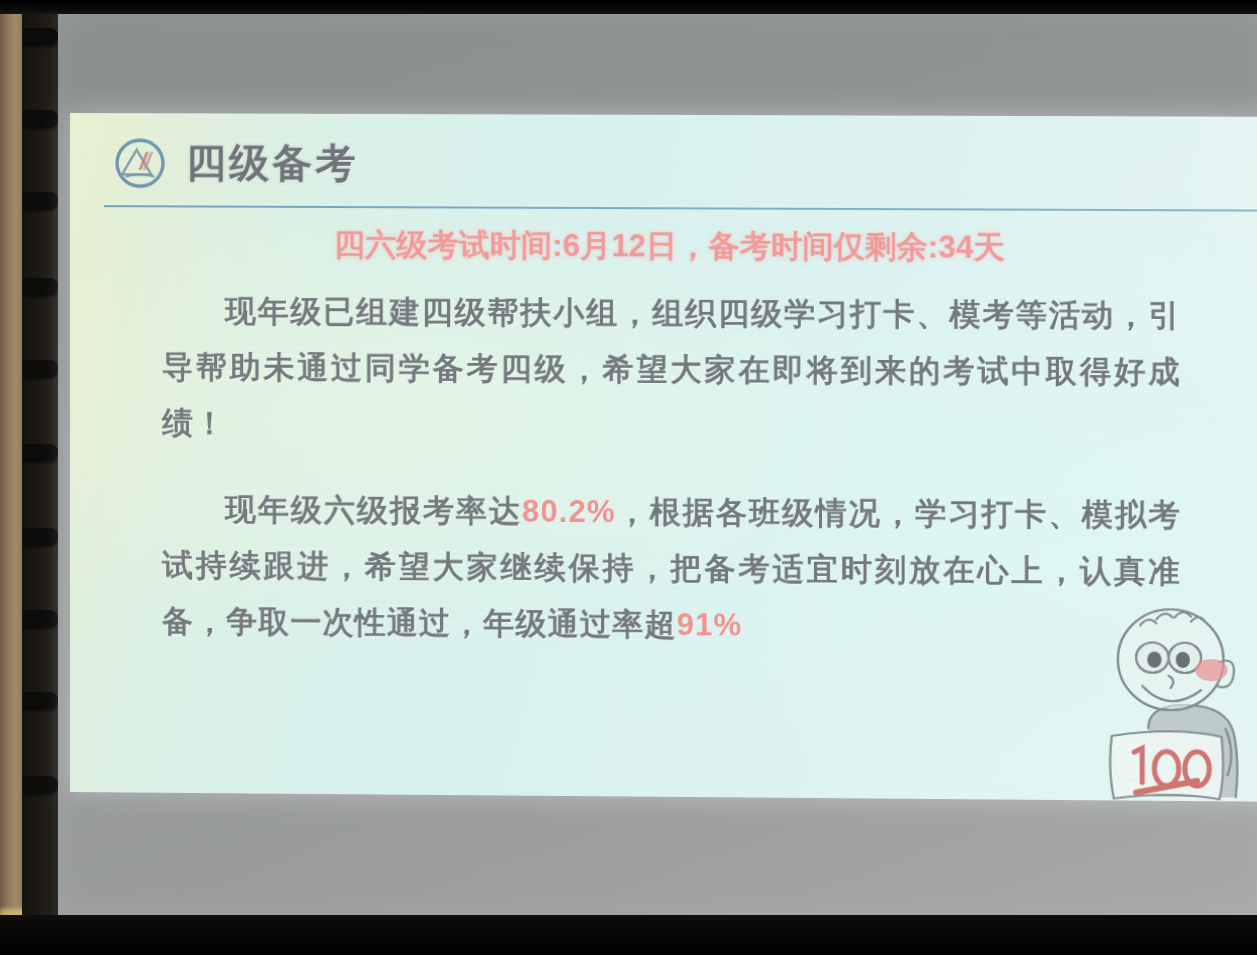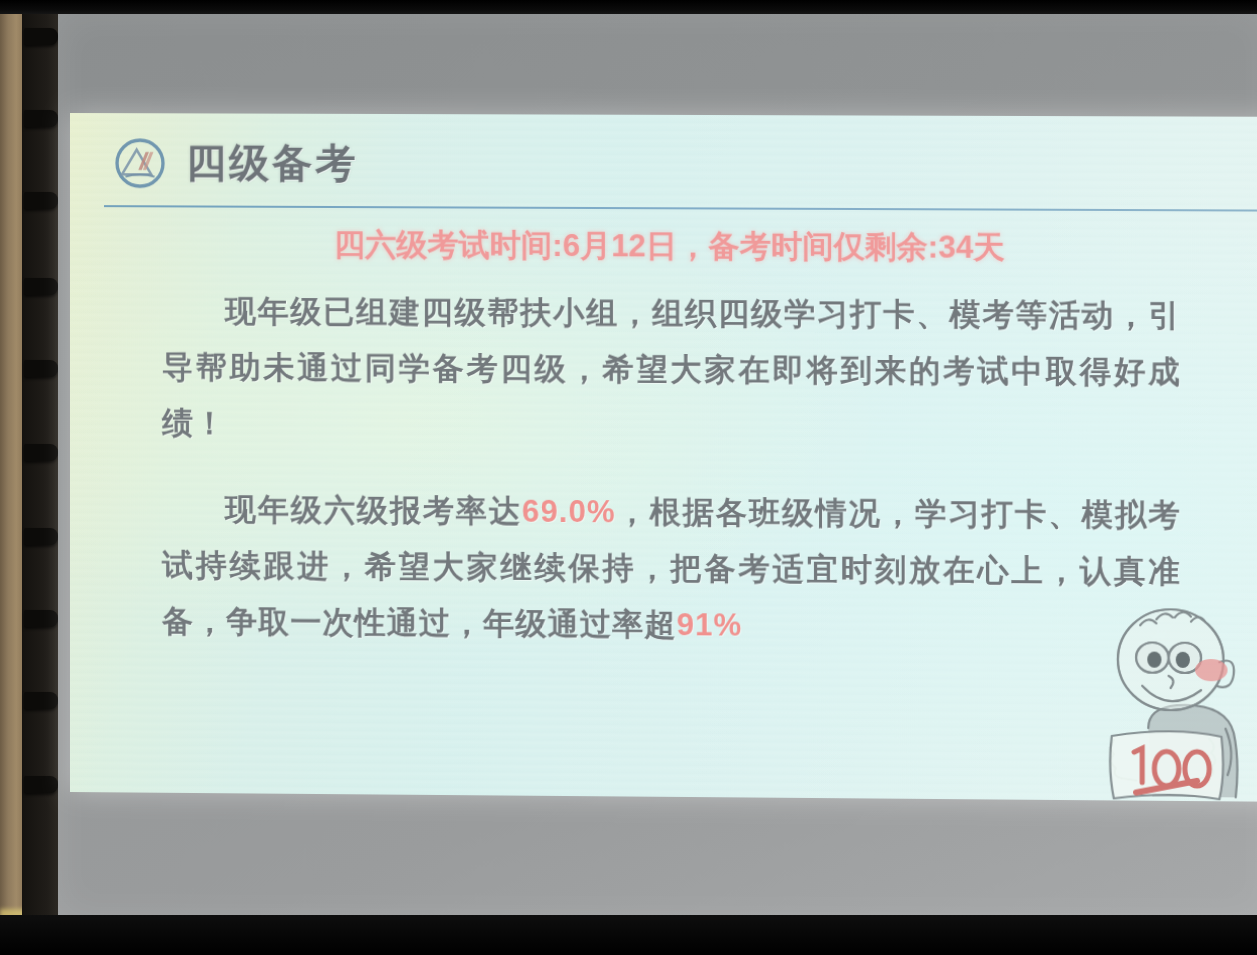--- a/index.html
+++ b/index.html
@@ -249,21 +249,21 @@
 
       <div class="divider"></div>
 
       <div class="headline">四六级考试时间:6月12日，备考时间仅剩余:34天</div>
 
       <div class="para para-1">
         <span class="indent"></span><span>现年级已组建四级帮扶小组，组织四级学习打卡、模考等活动，引导帮助未通过同学备考四级，希望大家在即将到来的考试中取得好成绩！</span>
       </div>
 
       <div class="para para-2">
-        <span class="indent"></span><span>现年级六级报考率达</span><span class="hl">69.0%</span><span>，根据各班级情况，学习打卡、模拟考试持续跟进，希望大家继续保持，把备考适宜时刻放在心上，认真准备，争取一次性通过，年级通过率超</span><span class="hl">91%</span>
+        <span class="indent"></span><span>现年级六级报考率达</span><span class="hl">80.2%</span><span>，根据各班级情况，学习打卡、模拟考试持续跟进，希望大家继续保持，把备考适宜时刻放在心上，认真准备，争取一次性通过，年级通过率超</span><span class="hl">91%</span>
       </div>
 
       <svg class="cartoon" viewBox="0 0 168 206">
         <g stroke="#7b8487" stroke-width="2.2" fill="none" stroke-linecap="round" stroke-linejoin="round">
 
           <path d="M56 128 Q56 108 84 105 Q132 102 140 132 Q146 160 142 196 L60 196 Z" fill="#9aa3a5" opacity="0.55" stroke="none"></path>
           <path d="M56 128 Q56 108 84 105 Q132 102 140 132 Q146 160 142 196"></path>
 
           <ellipse cx="78" cy="60" rx="52" ry="50" fill="#e9f4f0" opacity="0.55"></ellipse>
           <ellipse cx="78" cy="60" rx="52" ry="50"></ellipse>

